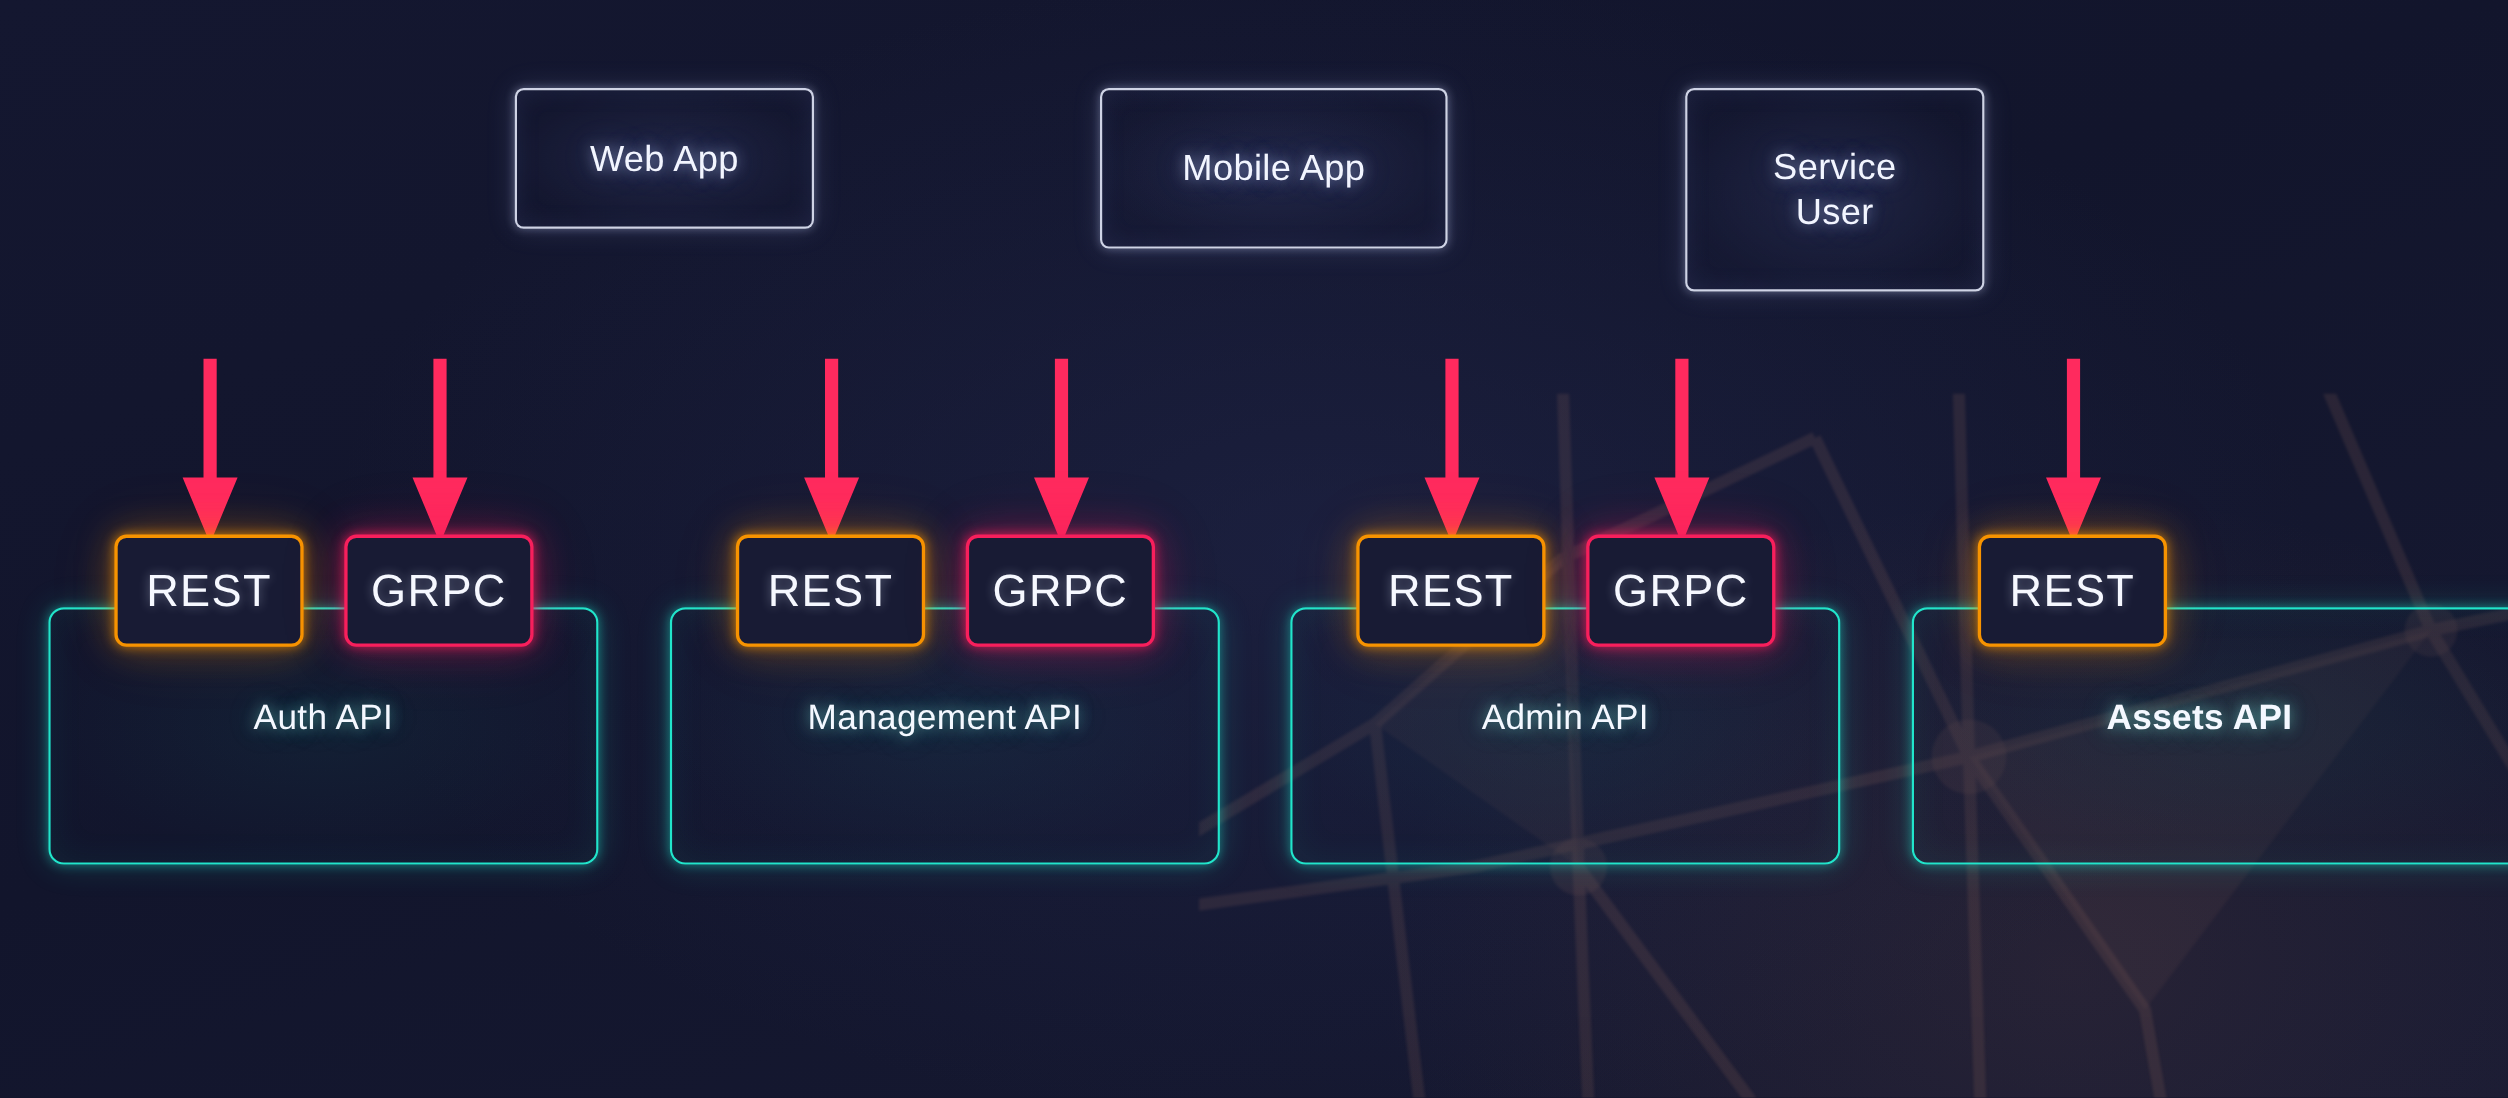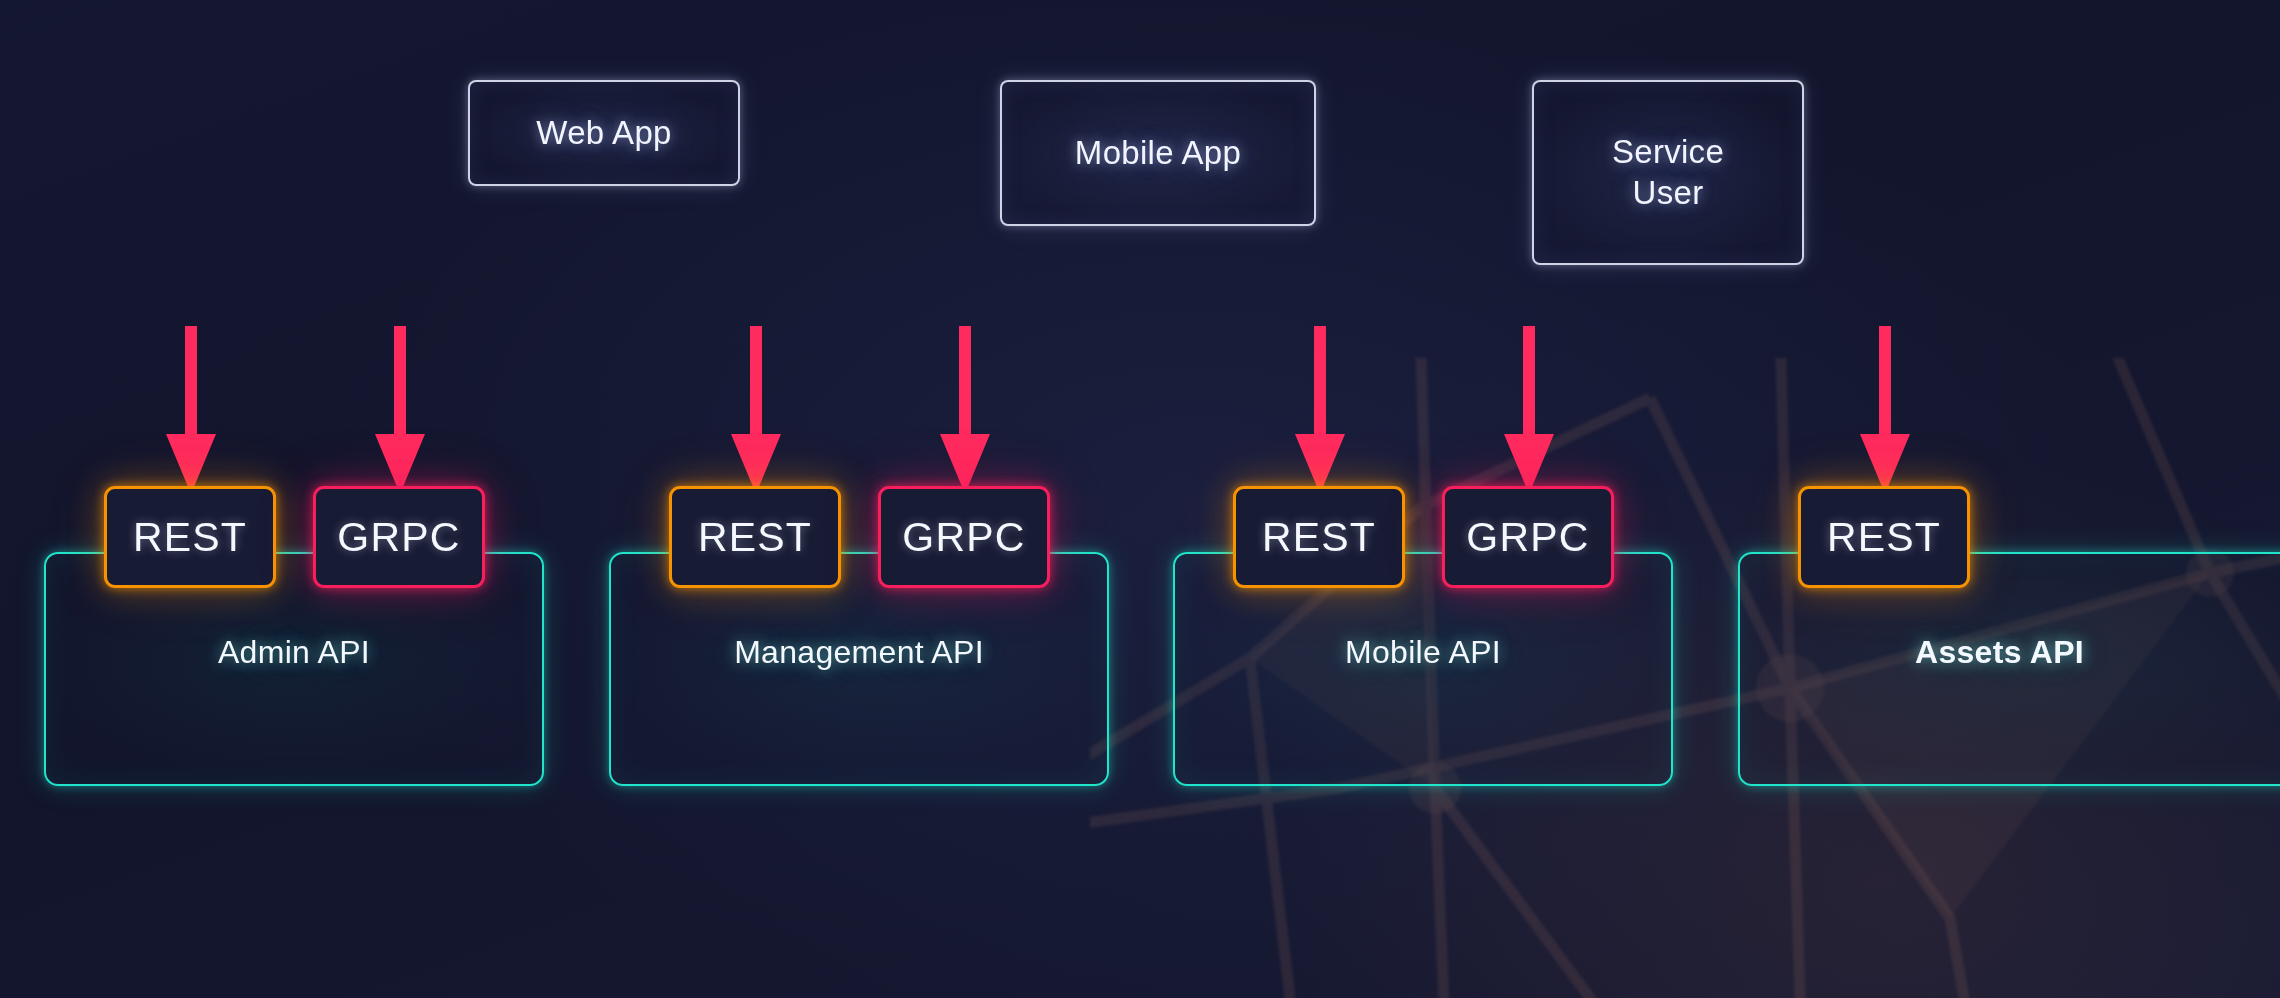--- a/index.html
+++ b/index.html
@@ -144,21 +144,21 @@
       <ellipse cx="700" cy="330" rx="34" ry="34"></ellipse>
       <ellipse cx="345" cy="430" rx="26" ry="26"></ellipse>
       <ellipse cx="1120" cy="215" rx="24" ry="24"></ellipse>
     </g>
     <g fill="#c98a72" opacity="0.16">
       <path d="M 160 300 L 345 430 L 330 150 Z"></path>
       <path d="M 700 330 L 1120 215 L 860 560 Z"></path>
     </g>
   </svg>
 
-  <div class="client-box" style="left:468px; top:80px; width:272px; height:106px;justify-content:center;">
+  <div class="client-box" style="left:468px; top:80px; width:272px; height:128px;justify-content:center;">
     <span class="client-label">Web App</span>
   </div>
 
   <div class="client-box" style="left:1000px; top:80px; width:316px; height:146px;">
     <span class="client-label">Mobile App</span>
   </div>
 
   <div class="client-box" style="left:1532px; top:80px; width:272px; height:185px;">
     <span class="client-label">Service
 User</span>
@@ -180,41 +180,41 @@
     <path d="M 25 0 L 37 0 L 37 108 L 56 108 L 31 168 L 6 108 L 25 108 Z" fill="#ff2a5e"></path>
   </svg>
   <svg class="arrow" style="left:1498px; top:326px; width:62px; height:170px;" viewBox="0 0 62 170" xmlns="http://www.w3.org/2000/svg">
     <path d="M 25 0 L 37 0 L 37 108 L 56 108 L 31 168 L 6 108 L 25 108 Z" fill="#ff2a5e"></path>
   </svg>
   <svg class="arrow" style="left:1854px; top:326px; width:62px; height:170px;" viewBox="0 0 62 170" xmlns="http://www.w3.org/2000/svg">
     <path d="M 25 0 L 37 0 L 37 108 L 56 108 L 31 168 L 6 108 L 25 108 Z" fill="#ff2a5e"></path>
   </svg>
 
   <div class="api-group" style="left:44px; top:552px; width:500px; height:234px;">
-    <div class="api-label">Admin API</div>
+    <div class="api-label">Auth API</div>
   </div>
   <div class="proto rest" style="left:104px; top:486px; width:172px; height:102px;">
     <span class="proto-label">REST</span>
   </div>
   <div class="proto grpc" style="left:313px; top:486px; width:172px; height:102px;">
     <span class="proto-label">GRPC</span>
   </div>
 
   <div class="api-group" style="left:609px; top:552px; width:500px; height:234px;">
     <div class="api-label">Management API</div>
   </div>
   <div class="proto rest" style="left:669px; top:486px; width:172px; height:102px;">
     <span class="proto-label">REST</span>
   </div>
   <div class="proto grpc" style="left:878px; top:486px; width:172px; height:102px;">
     <span class="proto-label">GRPC</span>
   </div>
 
   <div class="api-group" style="left:1173px; top:552px; width:500px; height:234px;">
-    <div class="api-label">Mobile API</div>
+    <div class="api-label">Admin API</div>
   </div>
   <div class="proto rest" style="left:1233px; top:486px; width:172px; height:102px;">
     <span class="proto-label">REST</span>
   </div>
   <div class="proto grpc" style="left:1442px; top:486px; width:172px; height:102px;">
     <span class="proto-label">GRPC</span>
   </div>
 
   <div class="api-group" style="left:1738px; top:552px; width:585px; height:234px;">
     <div class="api-label" style="right:62px;font-weight:bold;">Assets API</div>

